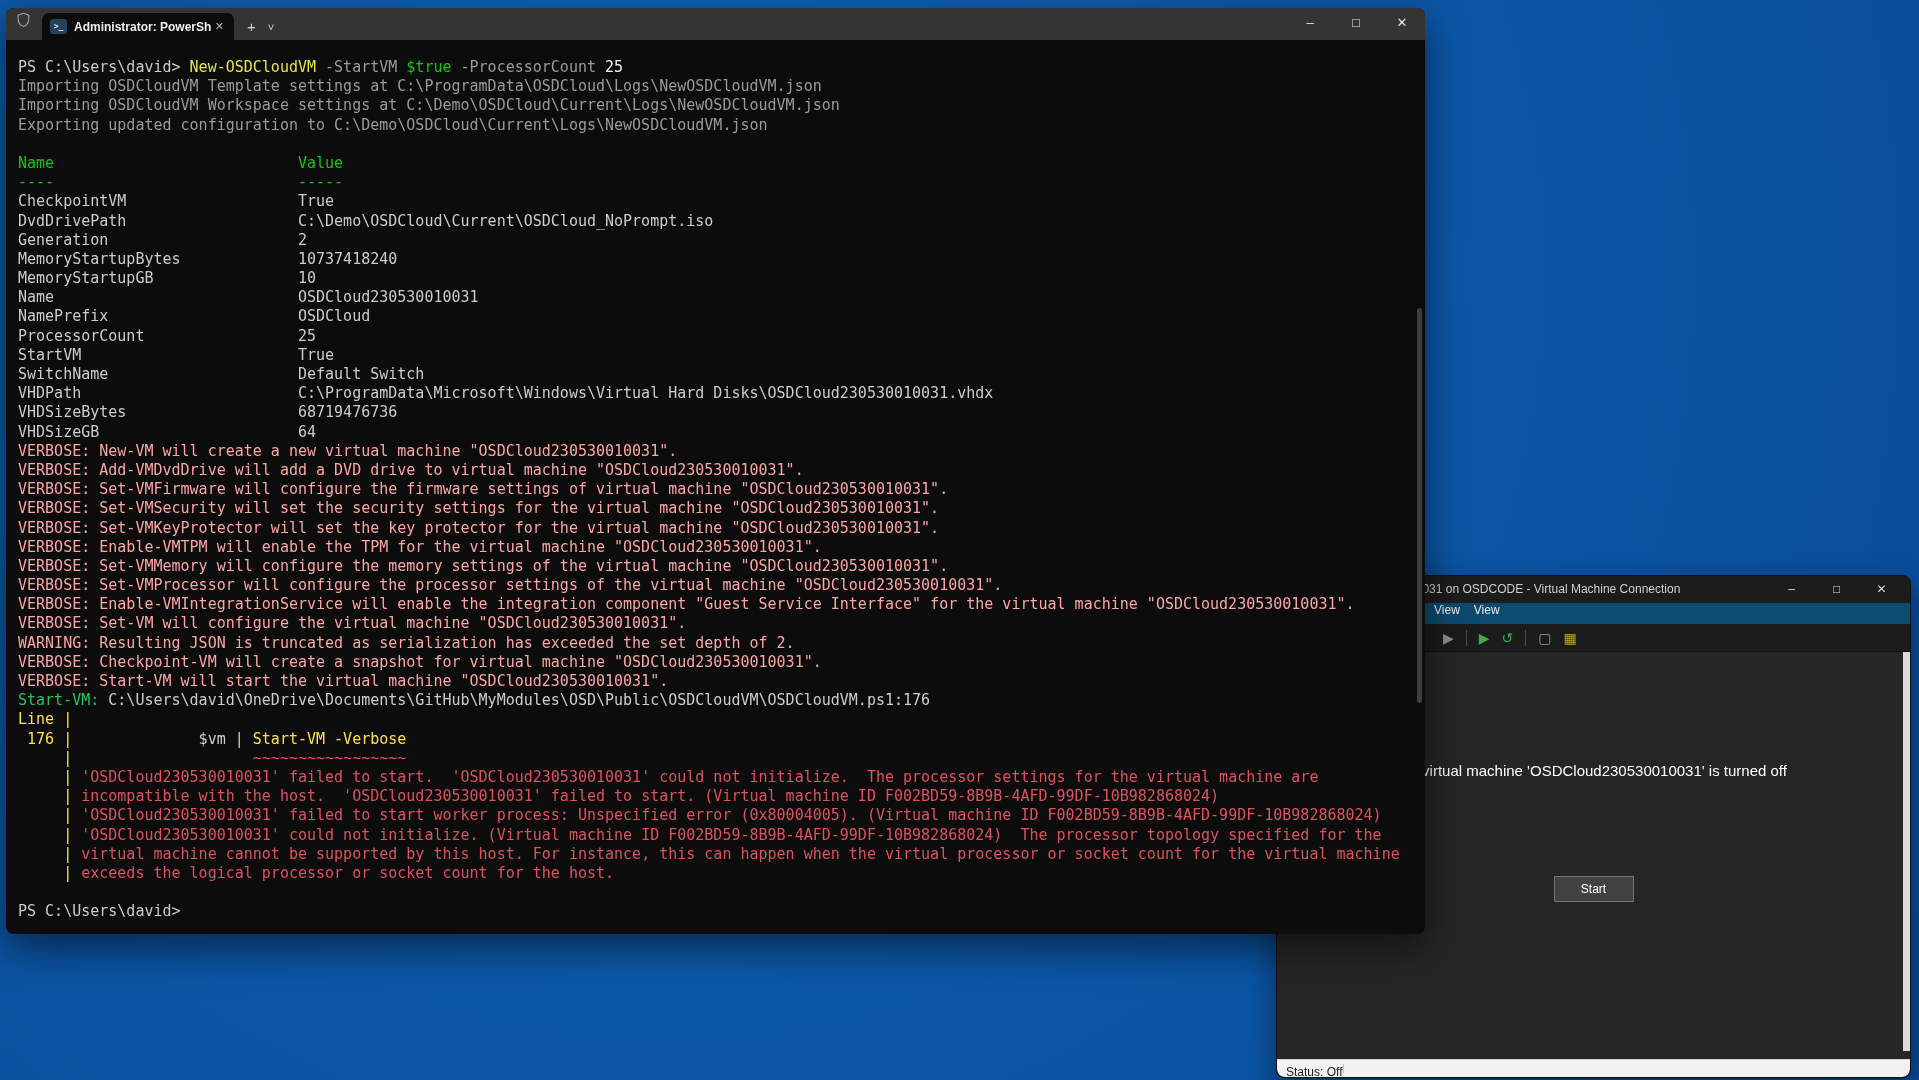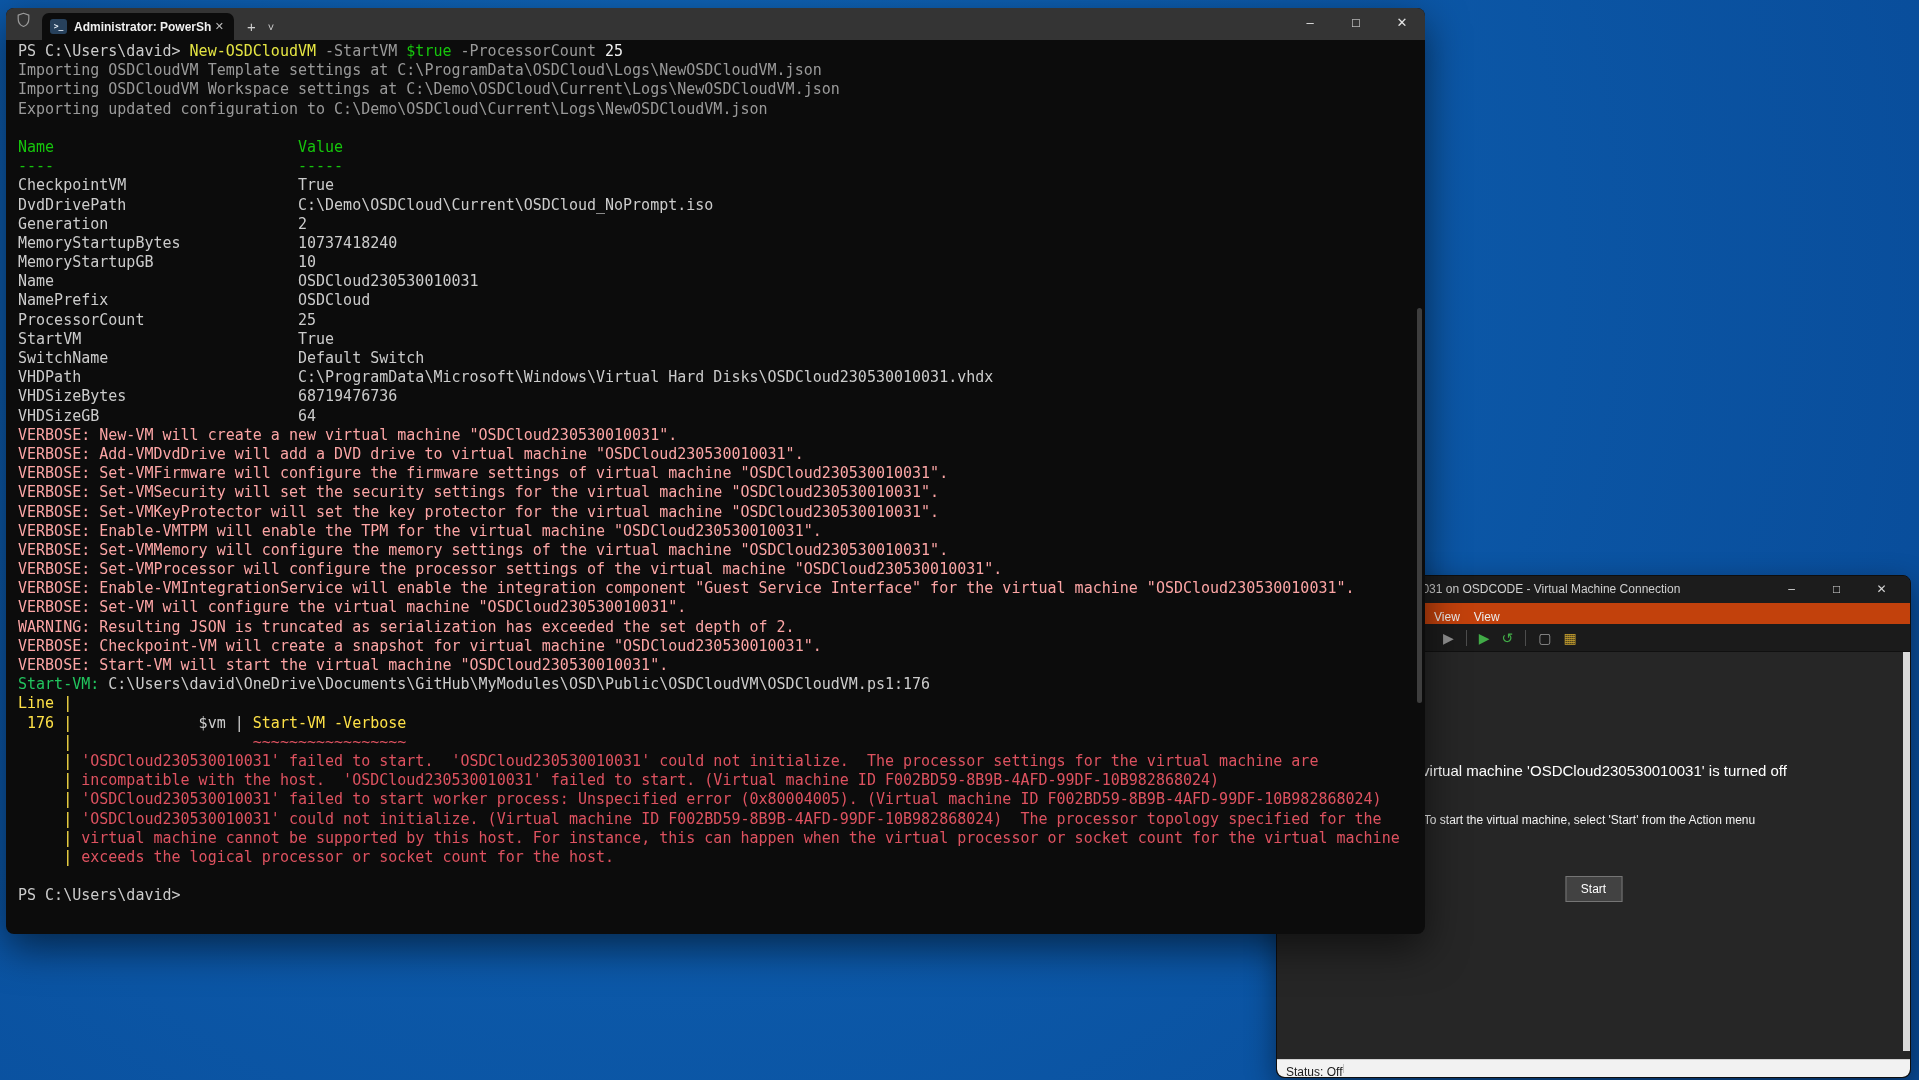--- a/index.html
+++ b/index.html
@@ -9,34 +9,34 @@
 
   
   #vm-window { position:absolute; left:1276px; top:575px; width:635px; height:503px;
                background:#262626; border-radius:8px; overflow:hidden;
                border:1px solid #0e0e0e; box-shadow:0 10px 30px rgba(0,0,0,.45); z-index:5; }
   #vm-titlebar { position:absolute; left:0; top:0; right:0; height:27px; background:#1c1c1c;
                  color:#cfcfcf; font-size:12px; line-height:27px; white-space:nowrap; }
   #vm-title { position:absolute; left:28px; top:0; }
   .vm-controls { position:absolute; right:6px; top:0; height:27px; display:flex; }
   .vm-ctrl { width:45px; text-align:center; color:#d6d6d6; font-size:12px; line-height:27px; cursor:default; }
-  #vm-menubar { position:absolute; left:0; top:27px; right:0; height:21px; background:#c2410c;
-                padding-left:150px; display:flex; align-items:flex-end; }
+  #vm-menubar { position:absolute; left:0; top:27px; right:0; height:21px; background:#0c4a6e;
+                padding-left:150px; display:flex; align-items:flex-start; }
   .menu-item { color:#ececec; font-size:12px; padding:0 7px; }
   #vm-toolbar { position:absolute; left:0; top:48px; right:0; height:28px; background:#1b1b1b;
                 border-bottom:1px solid #101010; padding-left:160px; display:flex; align-items:center; }
   .tb-icon { font-size:14px; line-height:16px; margin:0 6px; display:inline-block; }
   .tb-sep { width:1px; height:16px; background:#4d4d4d; margin:0 6px; }
   #vm-content { position:absolute; left:0; top:76px; right:0; bottom:26px; background:#262626; }
   #vm-msg1 { position:absolute; left:0; right:8px; top:110px; text-align:center;
              color:#ffffff; font-size:15px; }
   #vm-msg2 { position:absolute; left:0; right:8px; top:161px; text-align:center;
              color:#f2f2f2; font-size:12px; }
   #vm-start-btn { position:absolute; left:50%; top:224px; transform:translateX(-50%);
-                  width:57px; height:26px; background:#424242; border:1px solid #757575;
+                  width:80px; height:26px; background:#424242; border:1px solid #757575;
                   color:#ffffff; font-size:12px; text-align:center; line-height:24px; cursor:default; }
   #vm-scrollstrip { position:absolute; right:0; top:0; bottom:0; width:7px; background:#dadada; }
   #vm-statusbar { position:absolute; left:0; right:0; bottom:0; height:18px; background:#f2f2f2;
                   border-top:1px solid #d0d0d0; border-radius:0 0 8px 8px; }
   #vm-status-text { position:absolute; left:9px; top:0; line-height:25px; font-size:12px; color:#1b1b1b; }
   #vm-status-sep { position:absolute; left:66px; top:4px; bottom:4px; width:1px; background:#c4c4c4; }
 
   
   #terminal-window { position:absolute; left:6px; top:8px; width:1419px; height:926px;
                      background:#0c0c0c; border-radius:8px; overflow:hidden; z-index:10;
@@ -49,21 +49,21 @@
   #ps-icon { width:17px; height:15px; background:#27415c; border-radius:3px; margin:0 7px 0 2px;
              color:#e8f0f8; font-family:"DejaVu Sans Mono",monospace; font-size:8px;
              font-weight:bold; text-align:center; line-height:15px; }
   #tab-label { color:#f0f0f0; font-size:12px; font-weight:bold; flex:1; white-space:nowrap;
                overflow:hidden; }
   #tab-close { color:#bdbdbd; font-size:11px; padding:0 4px; }
   #new-tab-btn { color:#cfcfcf; font-size:15px; margin:0 0 6px 13px; line-height:14px; }
   #tab-dropdown { color:#cfcfcf; font-size:11px; margin:0 0 7px 12px; }
   .term-controls { position:absolute; right:0; top:0; height:32px; display:flex; }
   .term-ctrl { width:46px; text-align:center; color:#e6e6e6; font-size:13px; line-height:30px; }
-  #term-output { position:absolute; left:0; top:32px; right:0; bottom:0; padding:2px 12px;
+  #term-output { position:absolute; left:0; top:32px; right:0; bottom:0; padding:18px 12px;
                  font-family:"DejaVu Sans Mono","Liberation Mono",monospace;
                  font-size:15px; line-height:19.2px; white-space:pre; overflow:hidden; }
   .tline { height:19.2px; }
   #term-scrollbar { position:absolute; right:3px; top:300px; width:5px; height:395px;
                     background:#4f4f4f; border-radius:3px; opacity:.75; }
 
   
   .c-fg{color:#cccccc} .c-white{color:#f2f2f2} .c-gray{color:#9a9a9a}
   .c-yellow{color:#e5e543} .c-pyellow{color:#fca5a5} .c-green{color:#16c60c}
   .c-cyan{color:#fde047} .c-red{color:#de5260} .c-redb{color:#22c55e}
@@ -90,21 +90,20 @@
         <span class="tb-icon" style="color: rgb(143, 143, 143);">▶</span>
         <div class="tb-sep"></div>
         <span class="tb-icon" style="color: rgb(65, 171, 71);">▶</span>
         <span class="tb-icon" style="color: rgb(65, 171, 71);">↺</span>
         <div class="tb-sep"></div>
         <span class="tb-icon" style="color: rgb(157, 157, 157);">▢</span>
         <span class="tb-icon" style="color: rgb(201, 162, 47);">▦</span>
       </div>
     <div id="vm-content">
       <div id="vm-msg1">The virtual machine 'OSDCloud230530010031' is turned off</div>
-      <div id="vm-msg2">To start the virtual machine, select 'Start' from the Action menu</div>
       <div id="vm-start-btn">Start</div>
       <div id="vm-scrollstrip"></div>
     </div>
     <div id="vm-statusbar">
       <span id="vm-status-text">Status: Off</span>
       <span id="vm-status-sep"></span>
     </div>
   </div>
 
   <div id="terminal-window">

